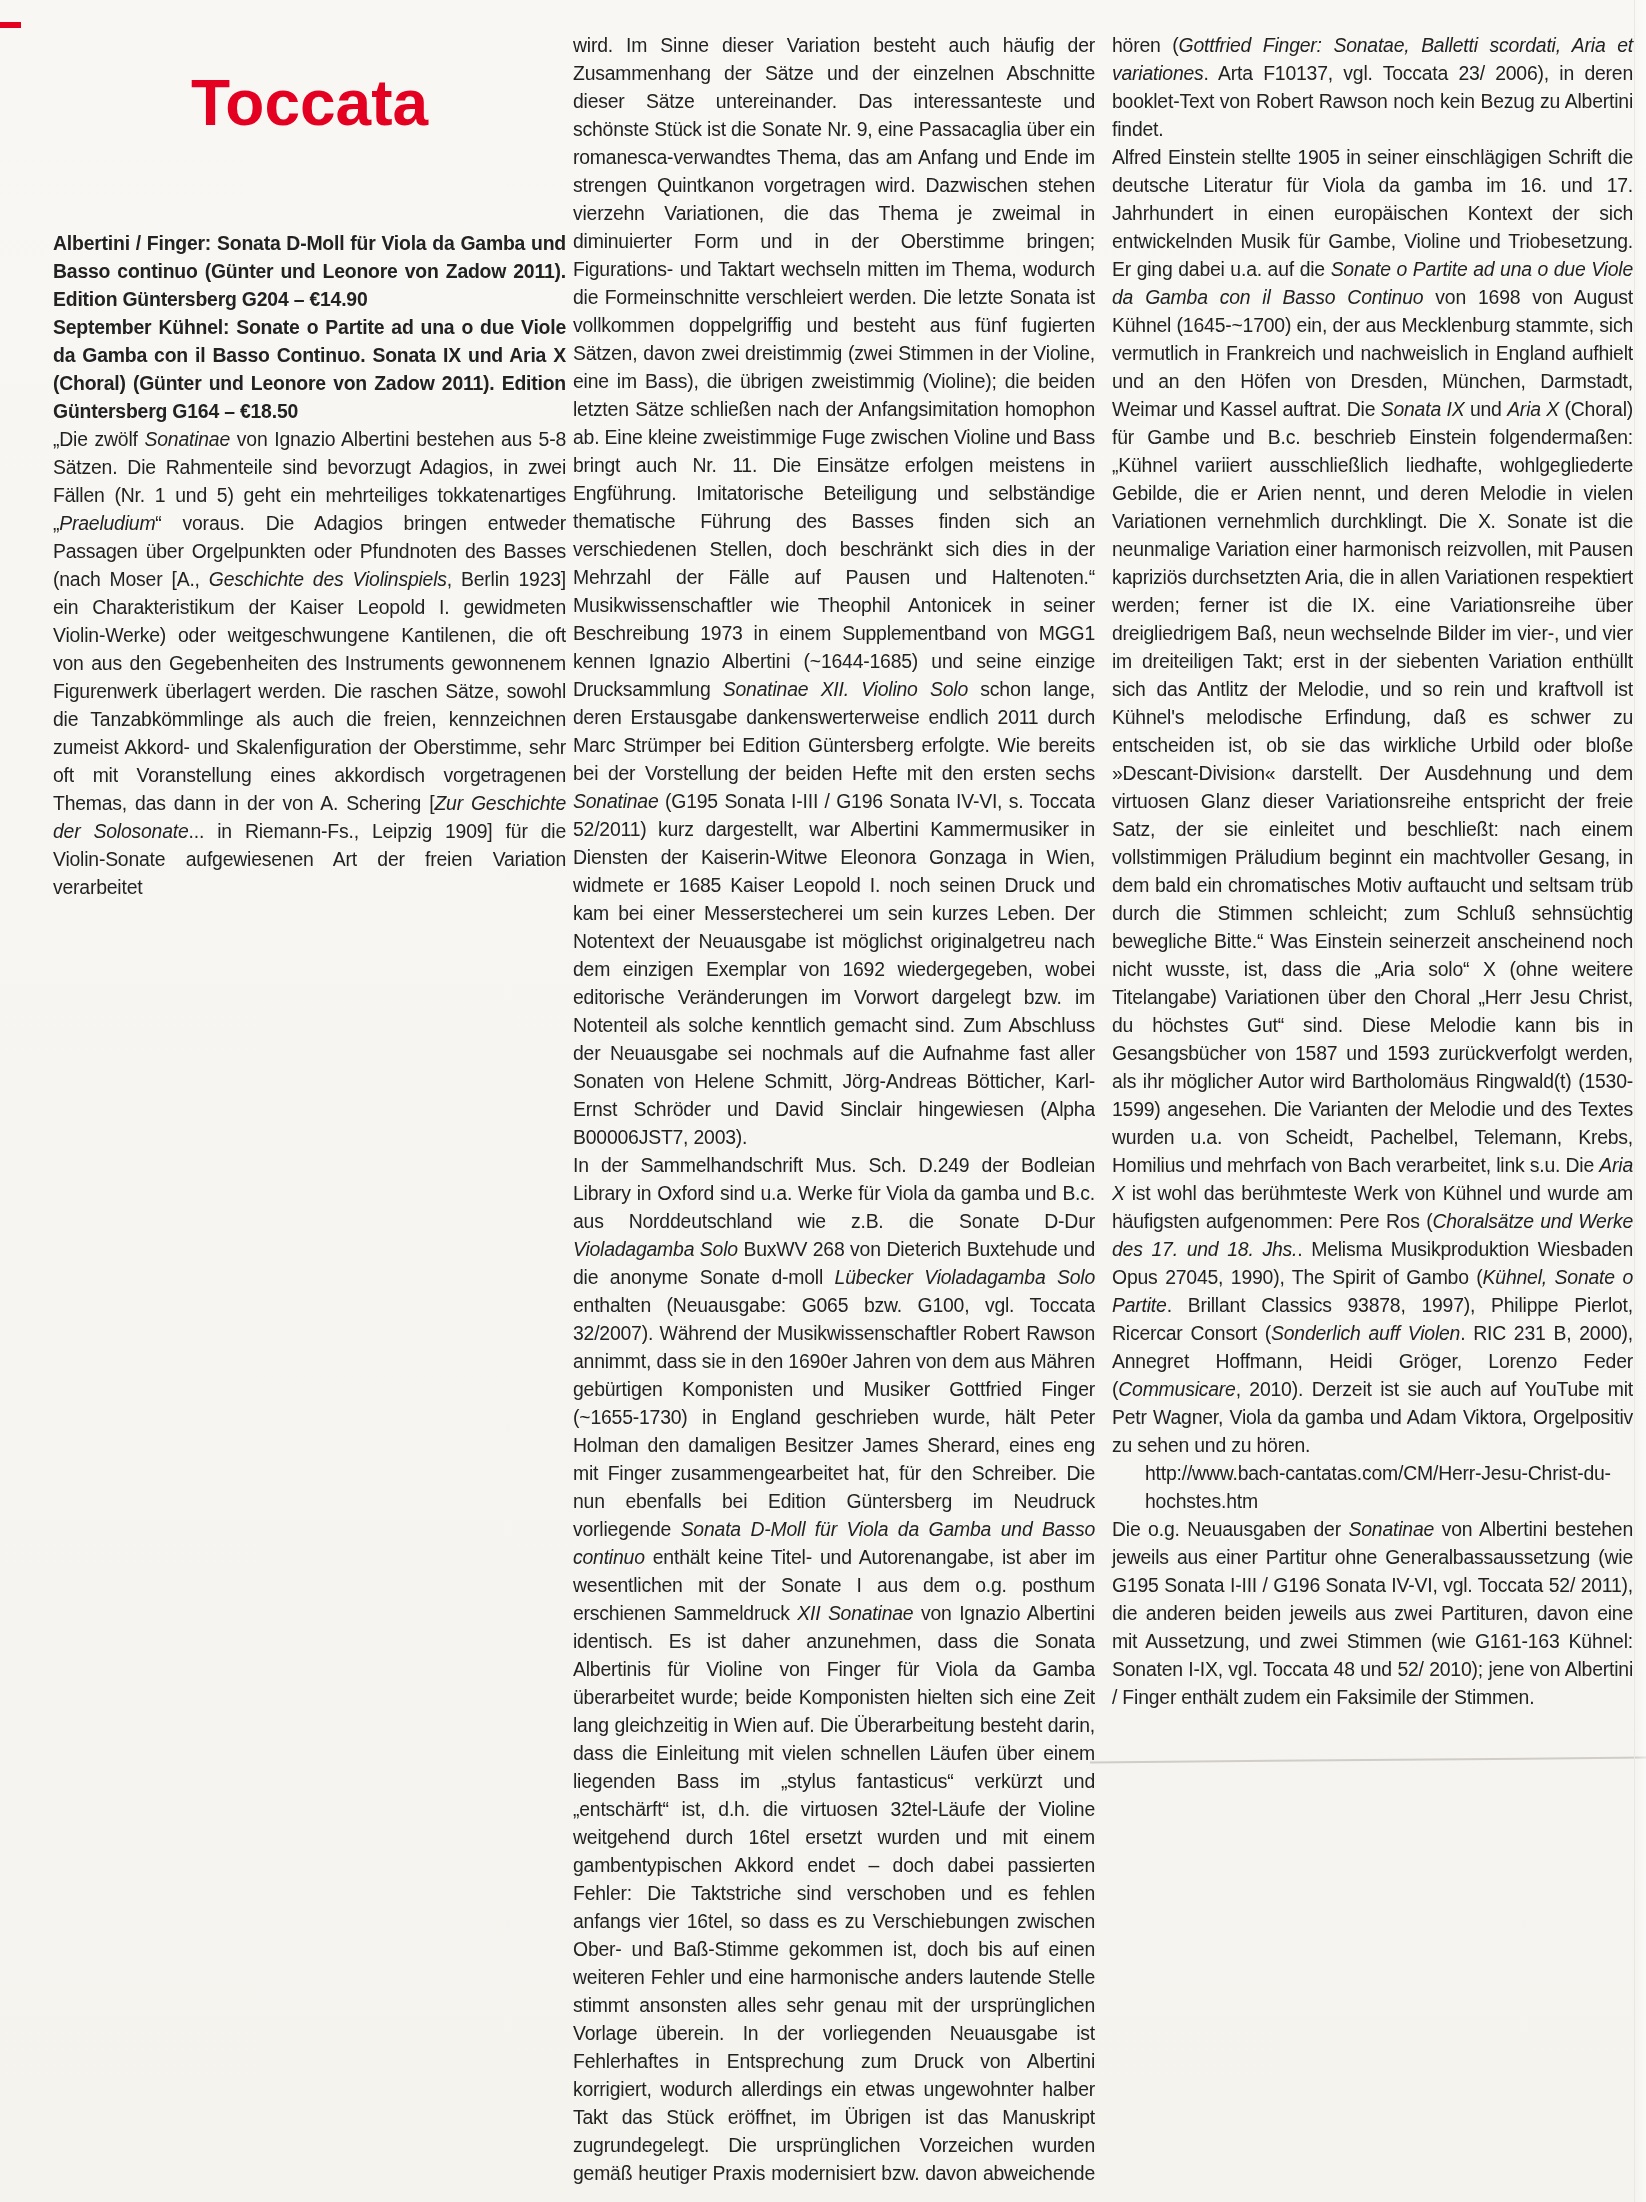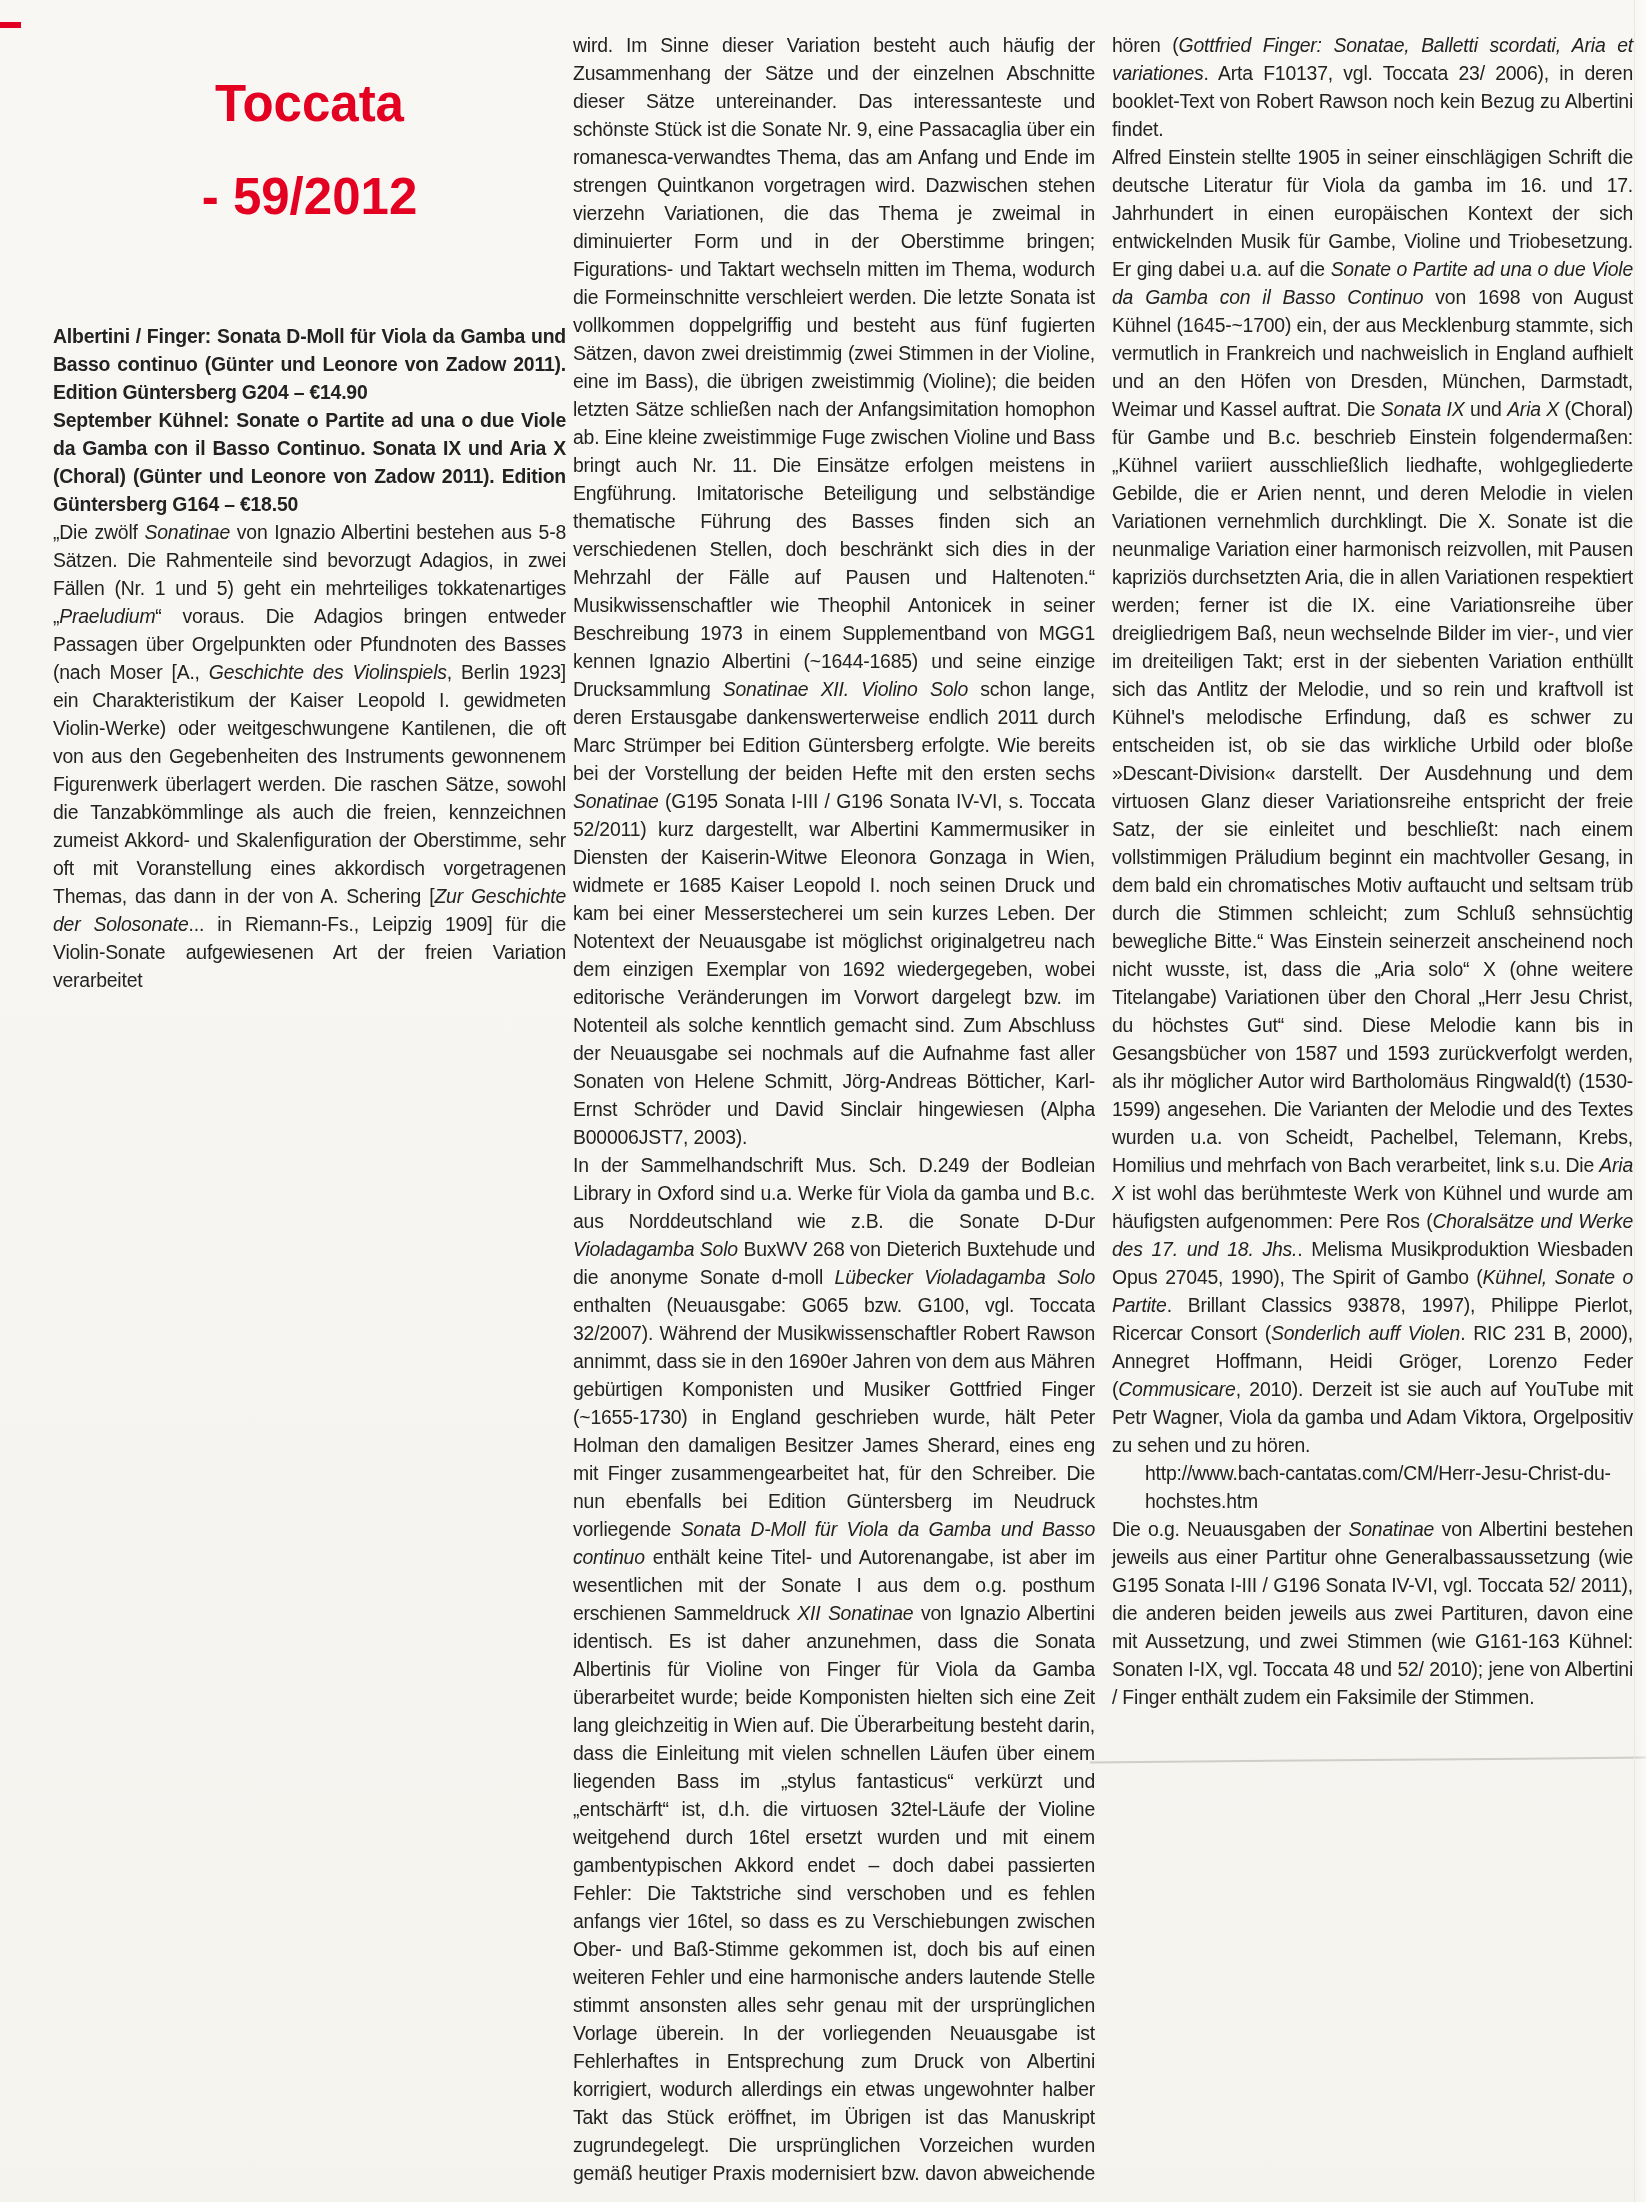--- a/index.html
+++ b/index.html
@@ -32,38 +32,37 @@
   .para {
     margin:0; text-align:justify; hyphens:auto; overflow-wrap:break-word;
   }
   .para.bold { font-weight:bold; }
   .para.url  { hyphens:manual;margin-left:33px; }
   .it { font-style:italic; }
   .masthead {
     margin:26px 0 0 0; text-align:center;
     color:var(--accent,#e30020); font-weight:bold;
   }
-  .masthead-title, .masthead-issue { font-size:51px; line-height:93px; letter-spacing:0; }
+  .masthead-title, .masthead-issue { font-size:64px; line-height:93px; letter-spacing:0; }
   .header-block { margin-top:79px; }
   .separator-rule {
     margin-top:48px; margin-left:-22.4px; width:559px; height:1.7px;
     background:#d0cdc8; transform:rotate(-0.5deg);
   }
 </style>
 </head>
 <body>
 
 <div class="page">
 
   <div class="red-dash"></div>
 
   <div class="col col-left">
     <div class="masthead">
       <div class="masthead-title">Toccata</div>
-      <div class="masthead-issue">- 59/2012</div>
     </div>
     <div class="header-block">
         <p class="para bold"><span>Albertini / Finger: Sonata D-Moll für Viola da Gamba und Basso continuo (Günter und Leonore von Zadow 2011). Edition Güntersberg G204 – €14.90</span></p>
         <p class="para bold"><span>September Kühnel: Sonate o Partite ad una o due Viole da Gamba con il Basso Continuo. Sonata IX und Aria X (Choral) (Günter und Leonore von Zadow 2011). Edition Güntersberg G164 – €18.50</span></p>
       </div>
     <div>
         <p class="para"><span>„Die zwölf </span><span class="it">Sonatinae</span><span> von Ignazio Albertini bestehen aus 5-8 Sätzen. Die Rahmenteile sind bevorzugt Adagios, in zwei Fällen (Nr. 1 und 5) geht ein mehrteiliges tokkatenartiges „</span><span class="it">Praeludium</span><span>“ voraus. Die Adagios bringen entweder Passagen über Orgelpunkten oder Pfundnoten des Basses (nach Moser [A., </span><span class="it">Geschichte des Violinspiels</span><span>, Berlin 1923] ein Charakteristikum der Kaiser Leopold I. gewidmeten Violin-Werke) oder weitgeschwungene Kantilenen, die oft von aus den Gegebenheiten des Instruments gewonnenem Figurenwerk überlagert werden. Die raschen Sätze, sowohl die Tanzabkömmlinge als auch die freien, kennzeichnen zumeist Akkord- und Skalenfiguration der Oberstimme, sehr oft mit Voranstellung eines akkordisch vorgetragenen Themas, das dann in der von A. Schering [</span><span class="it">Zur Geschichte der Solosonate</span><span>... in Riemann-Fs., Leipzig 1909] für die Violin-Sonate aufgewiesenen Art der freien Variation verarbeitet</span></p>
       </div>
   </div>
 

